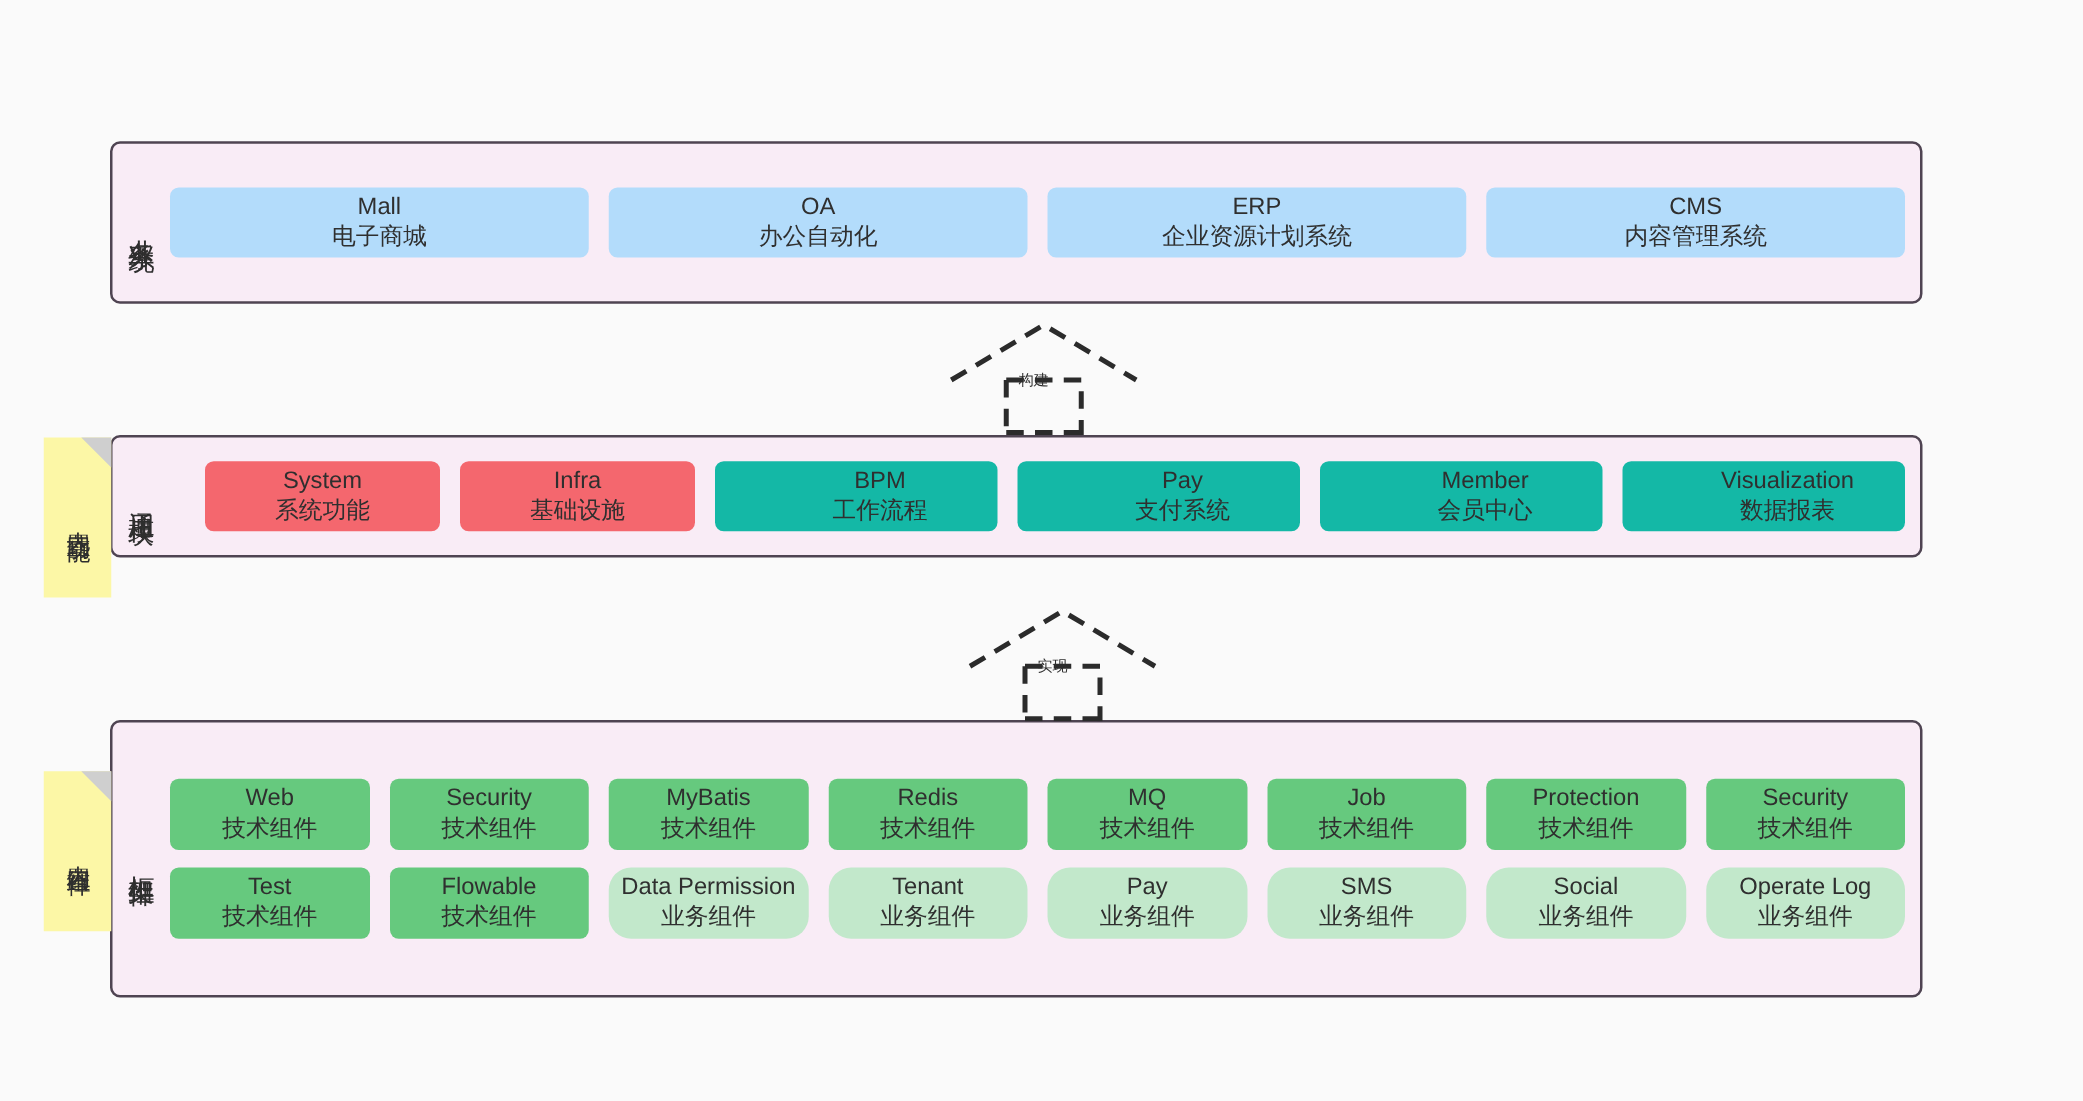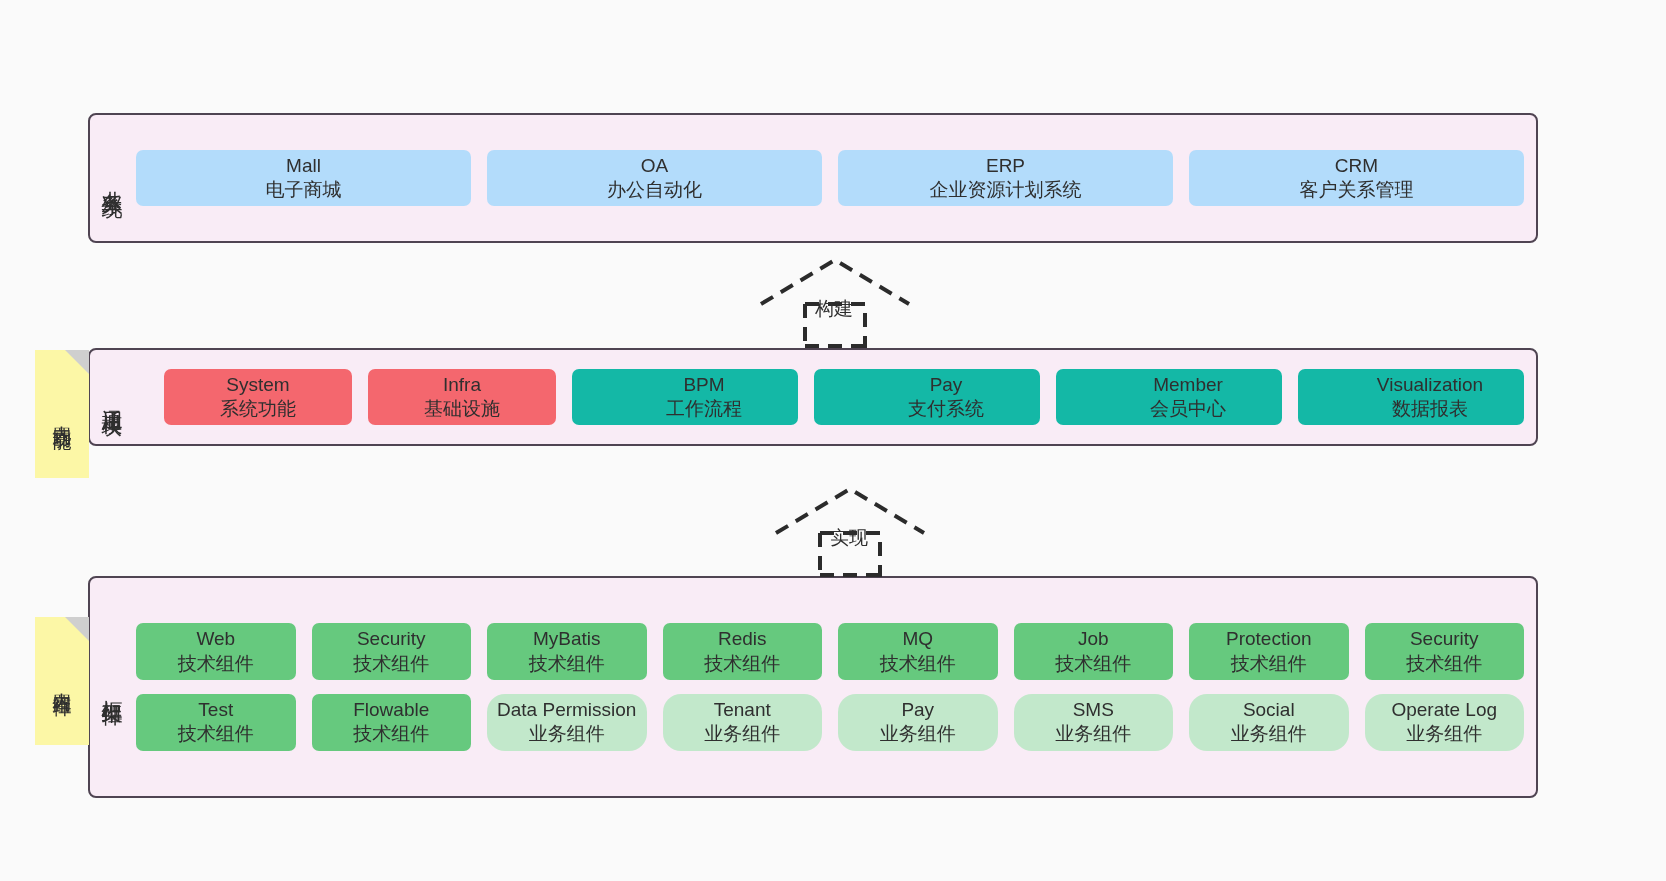--- a/index.html
+++ b/index.html
@@ -119,21 +119,21 @@
     border-left: 24px solid transparent;
   }
 
   
   .arrow-wrap {
     position: absolute;
     z-index: 4;
   }
   .arrow-label {
     position: absolute;
-    font-size: 19px;
+    font-size: 12px;
     color: #2e2e2e;
     background: transparent;
     white-space: nowrap;
     user-select: none;
   }
 
   
   #layer-business  { left: 88px;  top: 113px; width: 1450px; height: 130px; }
   #layer-modules   { left: 88px;  top: 348px; width: 1450px; height: 98px; gap: 28px; }
   #layer-framework { left: 88px;  top: 576px; width: 1450px; height: 222px; }
@@ -162,22 +162,22 @@
         </div>
         <div class="card c-blue">
           <span class="c-name">OA</span>
           <span class="c-sub">办公自动化</span>
         </div>
         <div class="card c-blue">
           <span class="c-name">ERP</span>
           <span class="c-sub">企业资源计划系统</span>
         </div>
         <div class="card c-blue">
-          <span class="c-name">CRM</span>
-          <span class="c-sub">客户关系管理</span>
+          <span class="c-name">CMS</span>
+          <span class="c-sub">内容管理系统</span>
         </div>
       </div>
     </div>
   </div>
 
   <div class="arrow-wrap" id="arrow-build">
     <svg width="180" height="96" viewBox="0 0 180 96">
       <path d="M 16 52 L 90 8 L 164 52" fill="none" stroke="#2b2b2b" stroke-width="4" stroke-dasharray="14 9" stroke-linecap="butt"></path>
       <path d="M 60 52 L 120 52 L 120 96" fill="none" stroke="#2b2b2b" stroke-width="4" stroke-dasharray="14 9" stroke-linecap="butt"></path>
       <path d="M 60 52 L 60 96" fill="none" stroke="#2b2b2b" stroke-width="4" stroke-dasharray="14 9" stroke-linecap="butt"></path>

